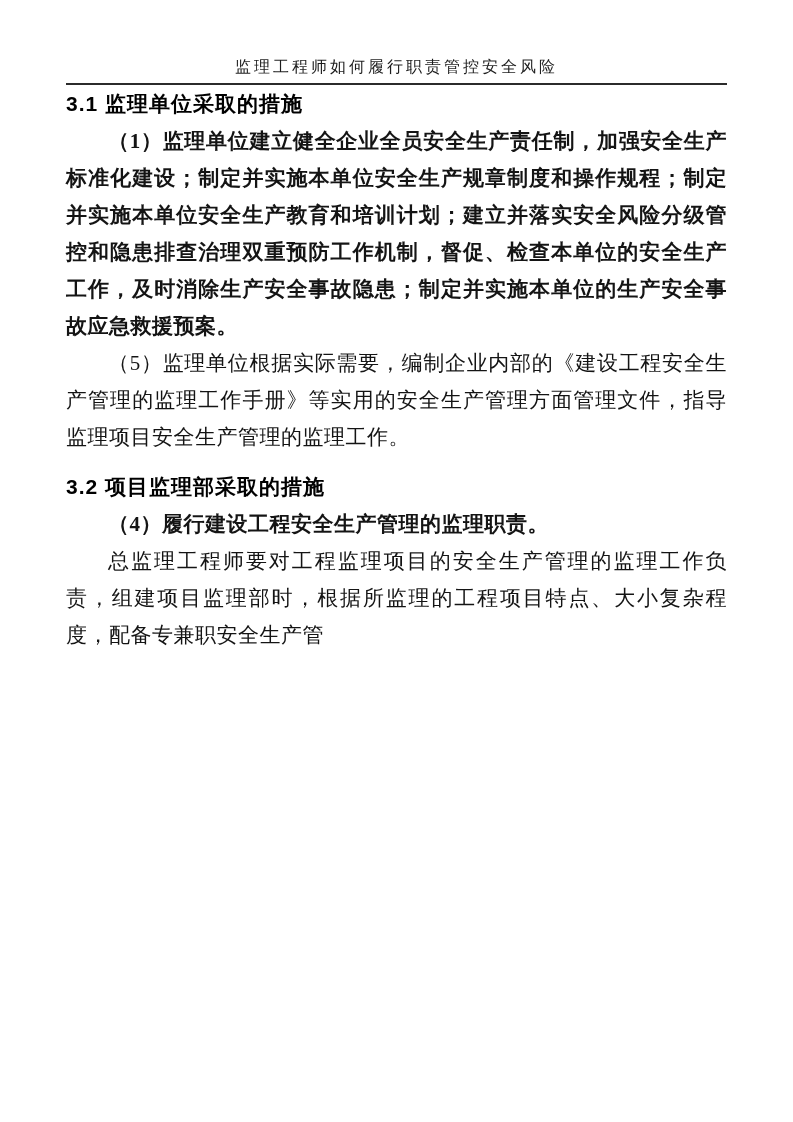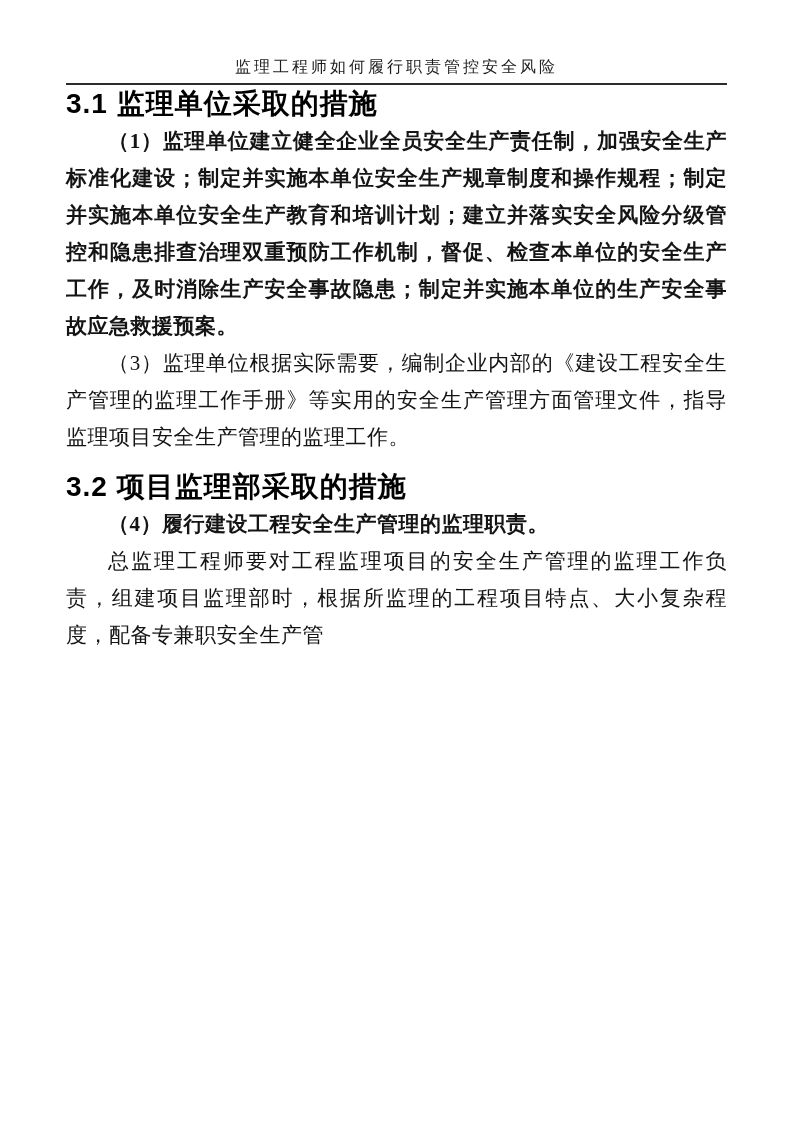--- a/index.html
+++ b/index.html
@@ -24,21 +24,21 @@
     letter-spacing:3px;
     color:#1c1c1c;
     line-height:22px;
   }
   .header-rule {
     margin-top:5px;
     border-bottom:2px solid #2b2b2b;
   }
   .section-heading {
     font-family:"Liberation Sans","DejaVu Sans",sans-serif;
-    font-size:28px;
+    font-size:21px;
     font-weight:bold;
     line-height:31px;
     margin-top:3px;
     color:#000000;
     letter-spacing:1px;
   }
   .section-heading.second {
     margin-top:15px;
   }
   .body-par {
@@ -81,21 +81,21 @@
 
 <div class="page">
   <div class="content">
 
     <div class="running-title">监理工程师如何履行职责管控安全风险</div>
     <div class="header-rule"></div>
 
     <h1 class="section-heading">3.1 监理单位采取的措施</h1>
 
     <p class="body-par first">（1）监理单位建立健全企业全员安全生产责任制，加强安全生产标准化建设；制定并实施本单位安全生产规章制度和操作规程；制定并实施本单位安全生产教育和培训计划；建立并落实安全风险分级管控和隐患排查治理双重预防工作机制，督促、检查本单位的安全生产工作，及时消除生产安全事故隐患；制定并实施本单位的生产安全事故应急救援预案。</p>
-    <p class="body-par">（3）监理单位根据实际需要，编制企业内部的《建设工程安全生产管理的监理工作手册》等实用的安全生产管理方面管理文件，指导监理项目安全生产管理的监理工作。</p>
+    <p class="body-par">（5）监理单位根据实际需要，编制企业内部的《建设工程安全生产管理的监理工作手册》等实用的安全生产管理方面管理文件，指导监理项目安全生产管理的监理工作。</p>
 
     <h1 class="section-heading second">3.2 项目监理部采取的措施</h1>
 
     <p class="body-par first">（4）履行建设工程安全生产管理的监理职责。</p>
     <p class="body-par">总监理工程师要对工程监理项目的安全生产管理的监理工作负责，组建项目监理部时，根据所监理的工程项目特点、大小复杂程度，配备专兼职安全生产管</p>
 
   </div>
 
   <svg class="footer-rule" viewBox="0 0 663 10" preserveAspectRatio="none">
     <polygon fill="#000000" points="0,5.2 55,3.4 130,4.2 210,2.6 300,3.8 380,2.4 470,3.6 555,3.0 625,3.8 663,5.0 625,5.8 555,6.4 470,7.4 380,7.0 300,8.0 210,7.2 130,6.6 55,6.0"></polygon>

